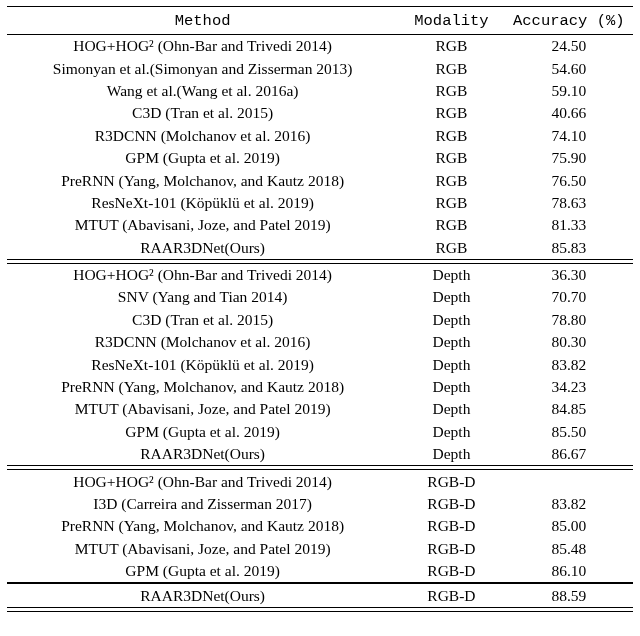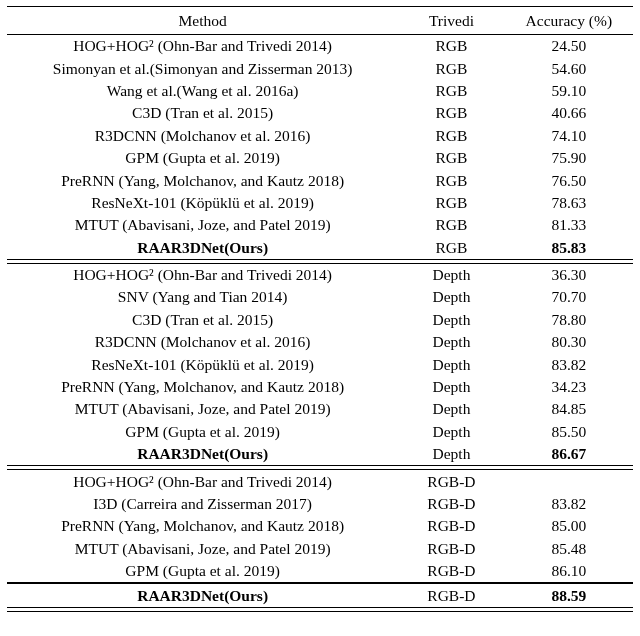--- a/index.html
+++ b/index.html
@@ -27,41 +27,42 @@
     border-top: 1px solid #000;
     border-bottom: 1px solid #000;
   }
   .row {
     display: flex;
     align-items: center;
     height: 22.4px;
   }
   .row.header-row {
     height: 27px;
+    font-family: Liberation Mono, monospace;
   }
   .cell {
     text-align: center;
     white-space: nowrap;
     overflow: hidden;
   }
   .cell.method   { width: 62.5%; }
   .cell.modality { width: 17%; }
   .cell.accuracy { width: 20.5%; text-align: center; }
   .cell.span2    { width: 79.5%; }
-  .cell.bold     { font-weight: bold; }
+  .cell.bold     { font-weight: normal; }
 </style>
 </head>
 <body>
 
 <div class="page">
   <div class="rule"></div>
 
   <div class="row header-row">
     <div class="cell method">Method</div>
-    <div class="cell modality">Trivedi</div>
+    <div class="cell modality">Modality</div>
     <div class="cell accuracy">Accuracy (%)</div>
   </div>
 
   <div class="rule"></div>
 
   <div id="table-body">
       <div class="row">
         <div class="cell method">HOG+HOG² (Ohn-Bar and Trivedi 2014)</div>
         <div class="cell modality">RGB</div>
         <div class="cell accuracy">24.50</div>

